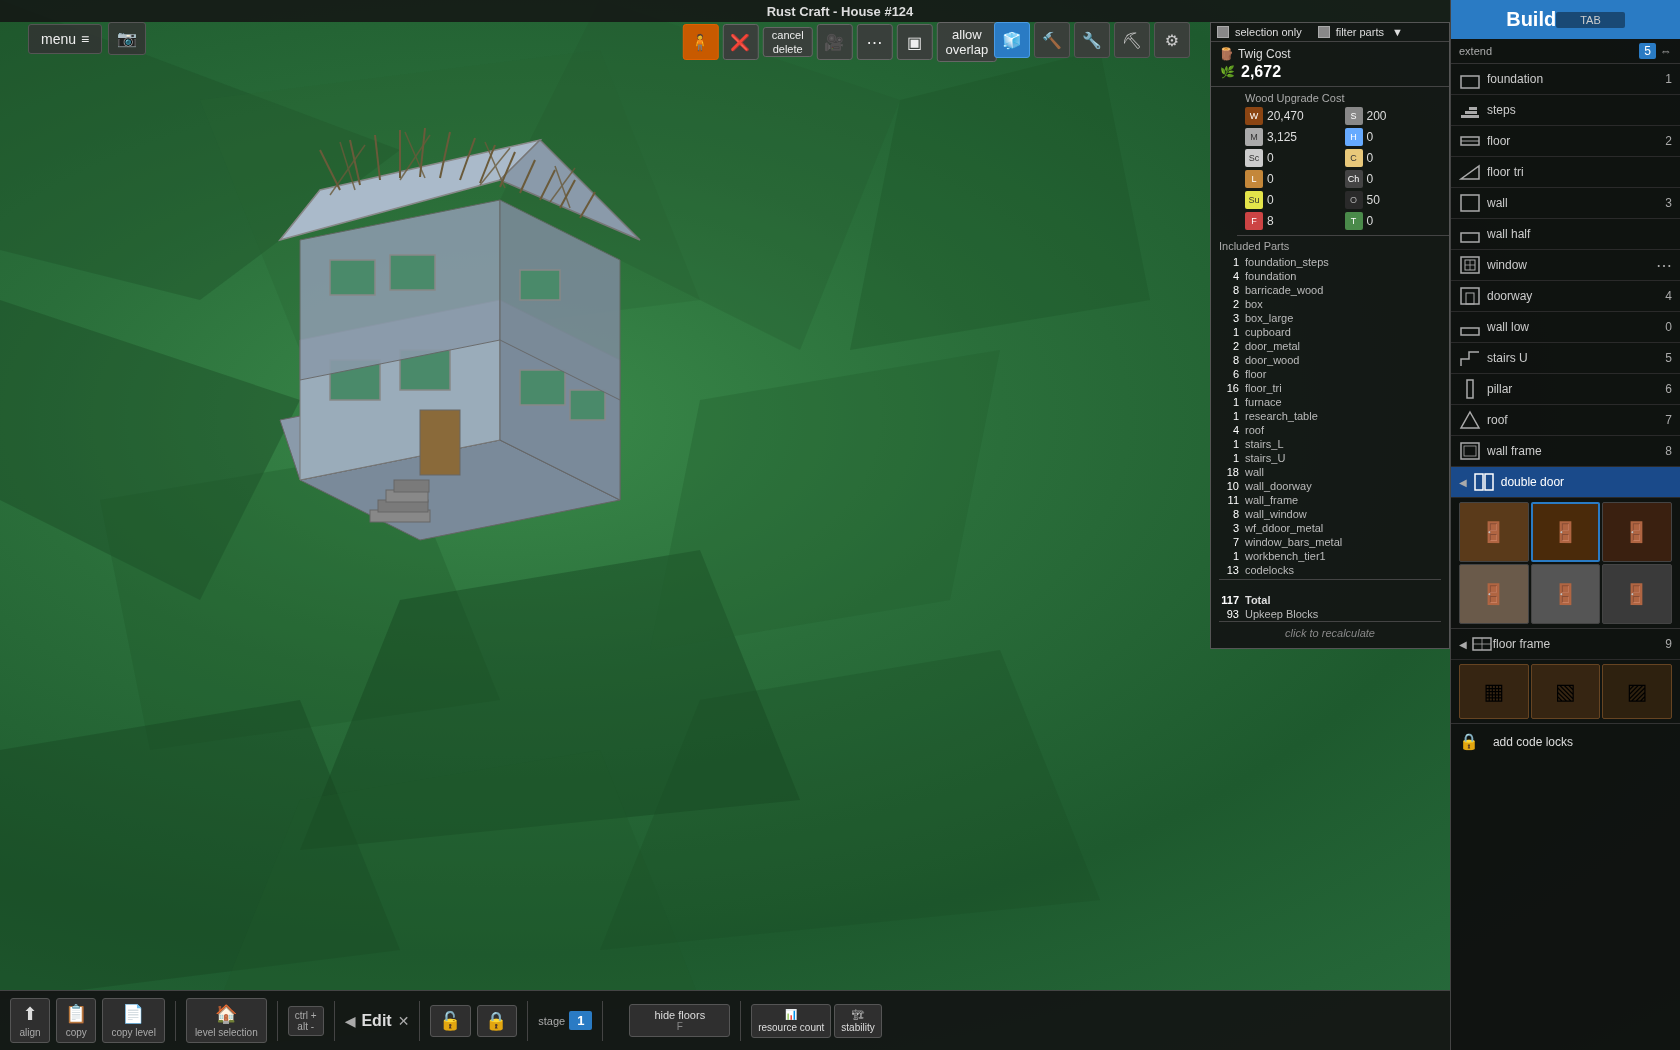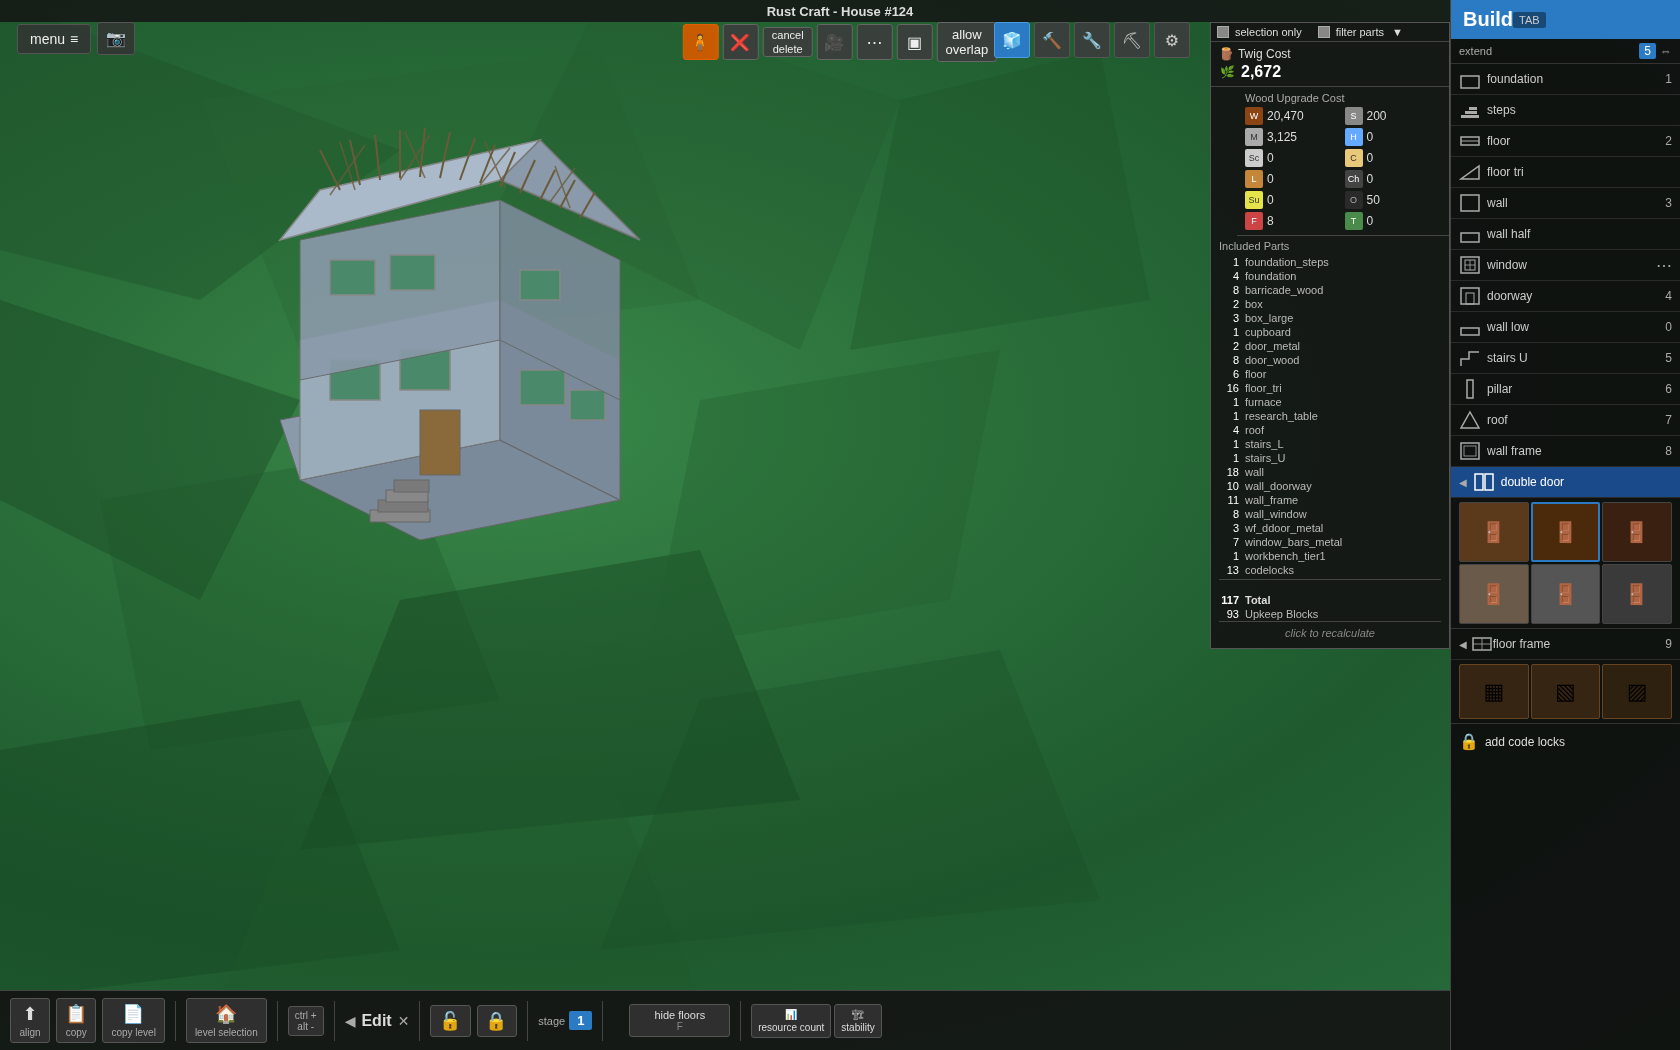--- a/index.html
+++ b/index.html
@@ -35,21 +35,21 @@
     #titlebar span {
       color: #ddd;
       font-size: 13px;
       font-weight: bold;
     }
 
     
     #menubar {
       position: absolute;
       top: 22px;
-      left: 17px;
+      left: 28px;
       z-index: 100;
       display: flex;
       align-items: center;
       gap: 6px;
     }
     .menu-btn {
       background: rgba(50,50,50,0.85);
       border: 1px solid #555;
       color: #eee;
       padding: 6px 12px;
@@ -241,32 +241,32 @@
       border-left: 1px solid #444;
       z-index: 100;
       display: flex;
       flex-direction: column;
     }
     #build-panel-header {
       background: #2a7bc4;
       padding: 8px 12px;
       display: flex;
       align-items: center;
-      justify-content: flex-start;
+      justify-content: center;
     }
     #build-panel-header .title {
       color: #fff;
       font-size: 20px;
       font-weight: bold;
     }
     #build-panel-header .tab-label {
       background: rgba(0,0,0,0.4);
       color: #ccc;
       font-size: 11px;
-      padding: 2px 6px;
+      padding: 2px 24px;
       border-radius: 2px;
     }
 
     .build-item {
       display: flex;
       align-items: center;
       padding: 4px 8px;
       border-bottom: 1px solid #2a2a2a;
       cursor: pointer;
       gap: 6px;
@@ -341,21 +341,21 @@
 
     .add-code-locks {
       display: flex;
       align-items: center;
       padding: 8px;
       gap: 6px;
       border-top: 1px solid #333;
       cursor: pointer;
     }
     .lock-icon { font-size: 16px; color: #e55; }
-    .add-code-label { color: #ddd; font-size: 12px; }
+    .add-code-label { color: #ddd; font-size: 12px; margin-left: 8px; }
 
     
     #bottom-toolbar {
       position: absolute;
       bottom: 0;
       left: 0;
       right: 230px;
       height: 60px;
       background: rgba(20,20,20,0.92);
       border-top: 1px solid #444;

